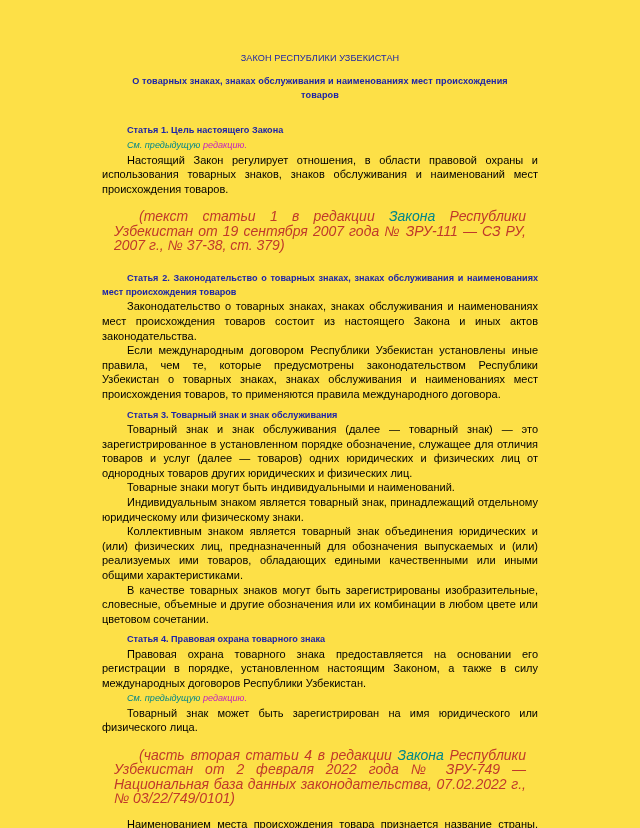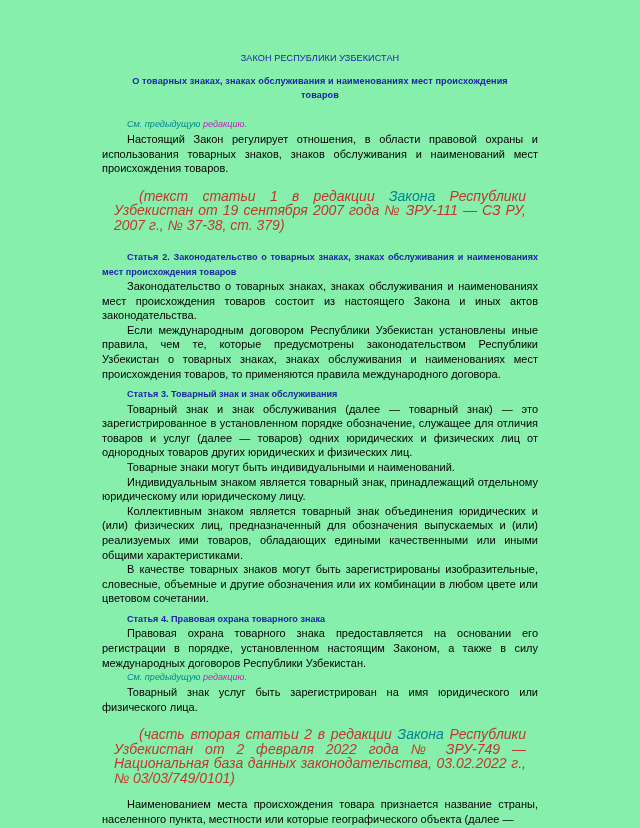--- a/index.html
+++ b/index.html
@@ -13,21 +13,21 @@
     height: 828px;
     overflow: hidden;
     font-family: "Liberation Sans", "DejaVu Sans", sans-serif;
     color: #000000;
   }
 
   .page {
     position: relative;
     width: 640px;
     height: 828px;
-    background: #86efac;
+    background: #fde047;
     box-sizing: border-box;
     padding: 52px 102px 0 102px;
   }
 
   .doc-body {
     width: 436px;
   }
 
   
   .doc-title {
@@ -120,20 +120,21 @@
 
 <div class="page">
   <div class="doc-body">
 
     <h1 class="doc-title">ЗАКОН РЕСПУБЛИКИ УЗБЕКИСТАН</h1>
 
     <h2 class="doc-subtitle">О товарных знаках, знаках обслуживания и наименованиях мест происхождения товаров</h2>
 
     <div class="spacer-sm"></div>
 
+    <h3 class="article-heading short">Статья 1. Цель настоящего Закона</h3>
 
     <p class="see-prev">
       <span class="lead">См. предыдущую </span><span class="tail">редакцию.</span>
     </p>
 
     <p class="para last-full">Настоящий Закон регулирует отношения, в области правовой охраны и использования товарных знаков, знаков обслуживания и наименований мест происхождения товаров.</p>
 
     <p class="citation tail-left">
       <span>(текст статьи 1 в редакции </span><span class="lawlink">Закона</span><span> Республики Узбекистан от 19 сентября 2007 года № ЗРУ-111 — СЗ РУ, 2007 г., № 37-38, ст. 379)</span>
     </p>
@@ -143,37 +144,37 @@
     <p class="para last-full">Законодательство о товарных знаках, знаках обслуживания и наименованиях мест происхождения товаров состоит из настоящего Закона и иных актов законодательства.</p>
 
     <p class="para last-full">Если международным договором Республики Узбекистан установлены иные правила, чем те, которые предусмотрены законодательством Республики Узбекистан о товарных знаках, знаках обслуживания и наименованиях мест происхождения товаров, то применяются правила международного договора.</p>
 
     <h3 class="article-heading short">Статья 3. Товарный знак и знак обслуживания</h3>
 
     <p class="para last-full">Товарный знак и знак обслуживания (далее — товарный знак) — это зарегистрированное в установленном порядке обозначение, служащее для отличия товаров и услуг (далее — товаров) одних юридических и физических лиц от однородных товаров других юридических и физических лиц.</p>
 
     <p class="para last-full">Товарные знаки могут быть индивидуальными и наименований.</p>
 
-    <p class="para last-full">Индивидуальным знаком является товарный знак, принадлежащий отдельному юридическому или юридическому лицу.</p>
+    <p class="para last-full">Индивидуальным знаком является товарный знак, принадлежащий отдельному юридическому или физическому знаки.</p>
 
     <p class="para last-full">Коллективным знаком является товарный знак объединения юридических и (или) физических лиц, предназначенный для обозначения выпускаемых и (или) реализуемых ими товаров, обладающих едиными качественными или иными общими характеристиками.</p>
 
     <p class="para last-full">В качестве товарных знаков могут быть зарегистрированы изобразительные, словесные, объемные и другие обозначения или их комбинации в любом цвете или цветовом сочетании.</p>
 
     <h3 class="article-heading short">Статья 4. Правовая охрана товарного знака</h3>
 
     <p class="para last-full">Правовая охрана товарного знака предоставляется на основании его регистрации в порядке, установленном настоящим Законом, а также в силу международных договоров Республики Узбекистан.</p>
 
     <p class="see-prev">
       <span class="lead">См. предыдущую </span><span class="tail">редакцию.</span>
     </p>
 
-    <p class="para last-full">Товарный знак услуг быть зарегистрирован на имя юридического или физического лица.</p>
+    <p class="para last-full">Товарный знак может быть зарегистрирован на имя юридического или физического лица.</p>
 
     <p class="citation tail-left">
-      <span>(часть вторая статьи 2 в редакции </span><span class="lawlink">Закона</span><span> Республики Узбекистан от 2 февраля 2022 года № ЗРУ-749 — Национальная база данных законодательства, 03.02.2022 г., № 03/03/749/0101)</span>
+      <span>(часть вторая статьи 4 в редакции </span><span class="lawlink">Закона</span><span> Республики Узбекистан от 2 февраля 2022 года № ЗРУ-749 — Национальная база данных законодательства, 07.02.2022 г., № 03/22/749/0101)</span>
     </p>
 
 
     <p class="para">Наименованием места происхождения товара признается название страны, населенного пункта, местности или которые географического объекта (далее —</p>
 
   </div>
 </div>
 
 </body></html>

